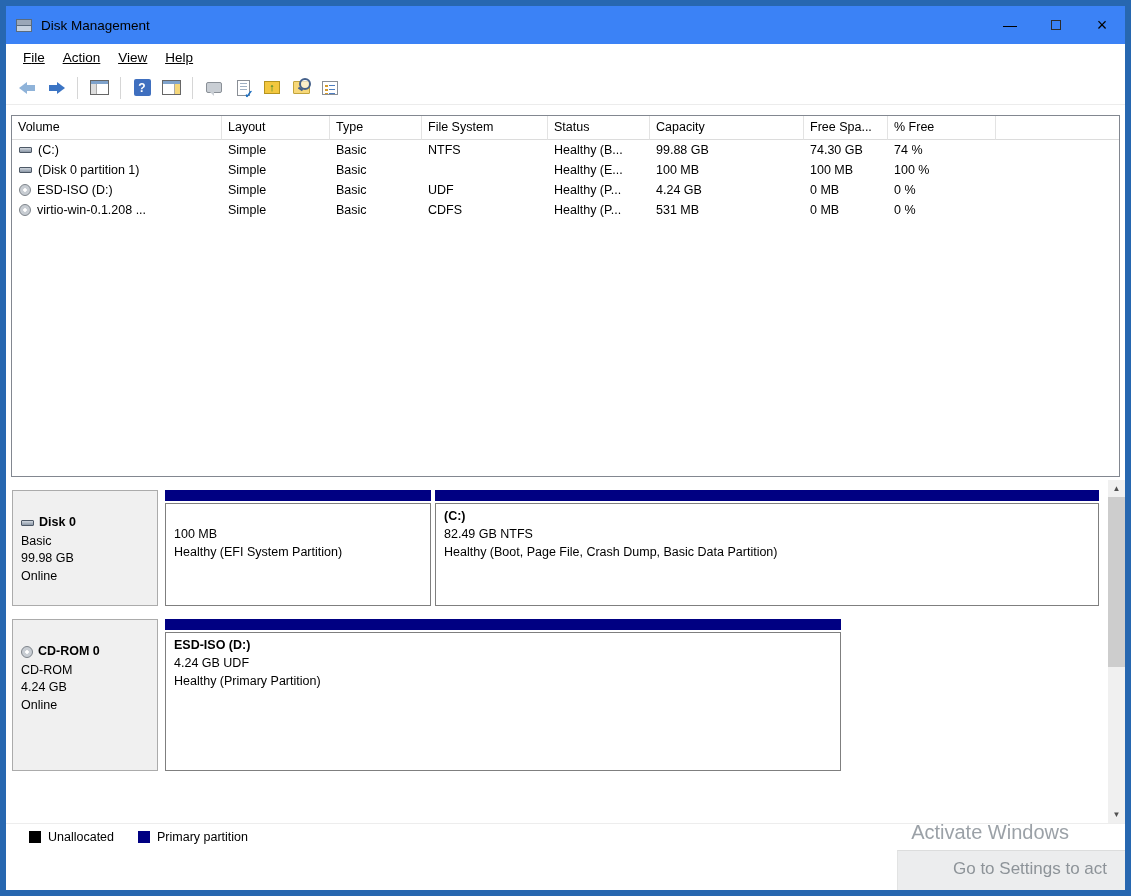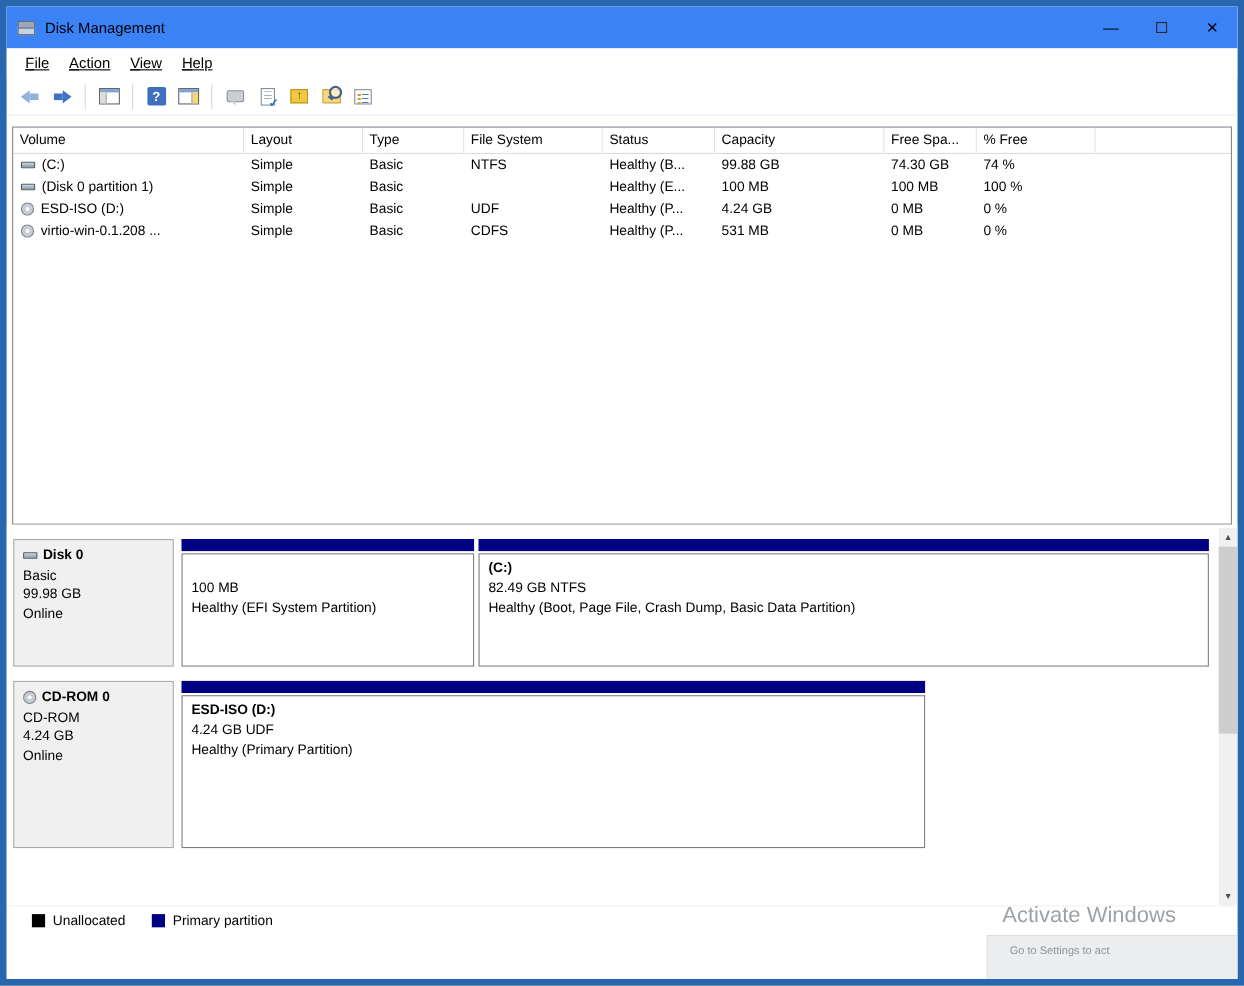--- a/index.html
+++ b/index.html
@@ -83,21 +83,21 @@
   .vi-drive { width: 13px; height: 6px; background: linear-gradient(#cfd6de, #8b97a6); border: 1px solid #4d5866; border-radius: 1px; flex: none; }
   .vi-cd { width: 12px; height: 12px; border-radius: 50%; border: 1px solid #7d838a; background: radial-gradient(circle at 50% 50%, #fff 0 1.5px, #c8cdd3 2px 100%); flex: none; }
 
   .splitter { height: 3px; background: #fff; flex: none; }
 
   
   .graph-pane { flex: 1; position: relative; padding: 10px 26px 0 6px; background: #fff; overflow: hidden; }
   .disk-row { display: flex; margin-bottom: 13px; }
   .disk-row.r-disk0 { height: 116px; }
   .disk-row.r-cdrom { height: 152px; }
-  .disk-label { width: 146px; min-width: 146px; background: #f0f0f0; border: 1px solid #ababab; padding: 5px 8px; font-size: 12.5px; line-height: 1.4; }
+  .disk-label { width: 146px; min-width: 146px; background: #f0f0f0; border: 1px solid #ababab; padding: 23px 8px; font-size: 12.5px; line-height: 1.4; }
   .disk-name { font-weight: bold; display: flex; align-items: center; gap: 5px; margin-bottom: 1px; }
   .parts { flex: 1; margin-left: 7px; display: flex; gap: 4px; }
   .partition { display: flex; flex-direction: column; }
   .p-efi { width: 266px; flex: none; }
   .p-c { flex: 1; }
   .p-cd { width: 676px; flex: none; }
   .band { height: 11px; flex: none; }
   .pbody { flex: 1; margin-top: 2px; border: 1px solid #7f7f7f; background: #fff; padding: 3px 8px; font-size: 12.5px; line-height: 1.45; overflow: hidden; }
   .ptitle { font-weight: bold; min-height: 18px; }
 
@@ -107,21 +107,21 @@
   .sthumb { width: 17px; height: 170px; background: #cdcdcd; flex: none; }
 
   
   .legendbar { height: 27px; display: flex; align-items: center; gap: 24px; padding-left: 23px; font-size: 12.5px; background: #fff; border-top: 1px solid #ededed; flex: none; }
   .legend-item { display: flex; align-items: center; gap: 7px; }
   .lsq { width: 12px; height: 12px; flex: none; }
   .footer { height: 40px; background: #fff; flex: none; }
 
   .activation-panel { position: absolute; right: 0; bottom: 0; width: 228px; height: 40px; background: #ecedee; border-top: 1px solid #dcdddd; border-left: 1px solid #e2e3e3; padding: 8px 0 0 20px; }
   .wm-line1 { position: absolute; right: 56px; bottom: 46px; font-size: 20px; color: rgba(150,156,162,0.95); white-space: nowrap; }
-  .wm-line2 { font-size: 10px; color: rgba(136,142,148,0.95); white-space: nowrap; }
+  .wm-line2 { font-size: 17px; color: rgba(136,142,148,0.95); white-space: nowrap; margin-left: 35px; }
 </style>
 </head>
 <body>
 
 <div class="window">
 
   <div class="titlebar">
     <span class="app-icon"></span>
     <span class="title">Disk Management</span>
     <div class="controls">

